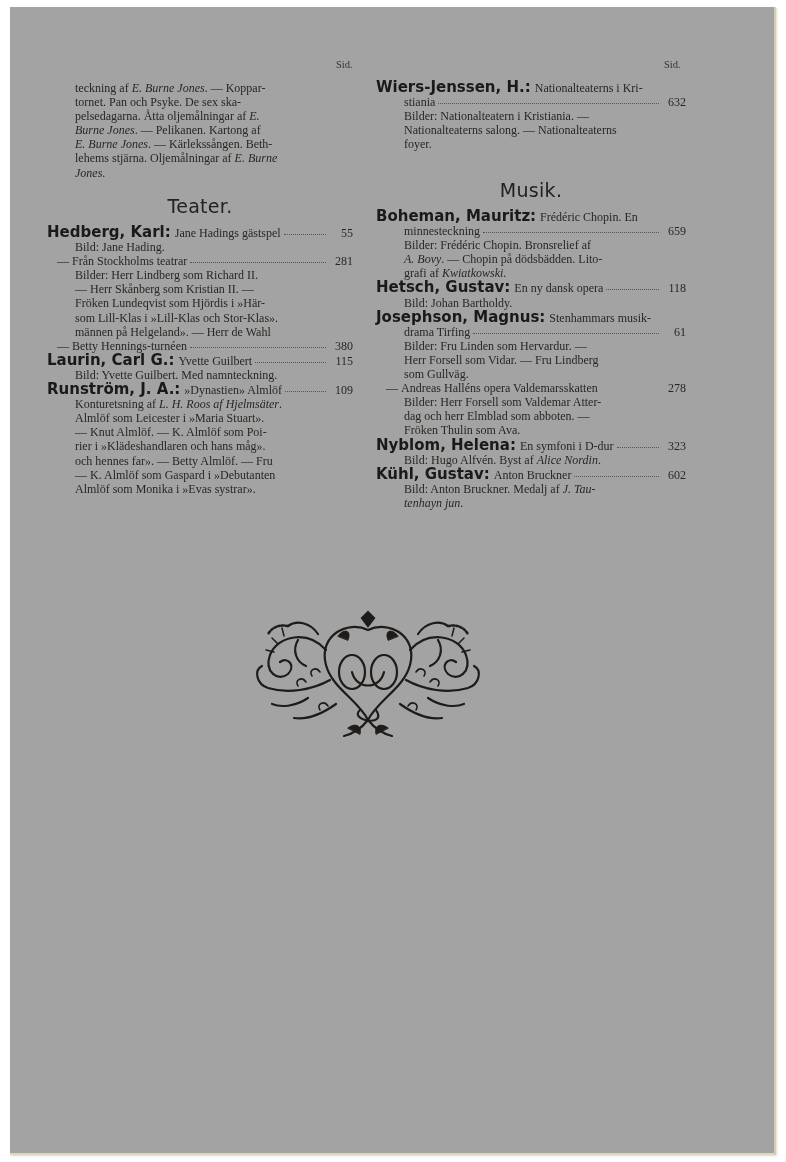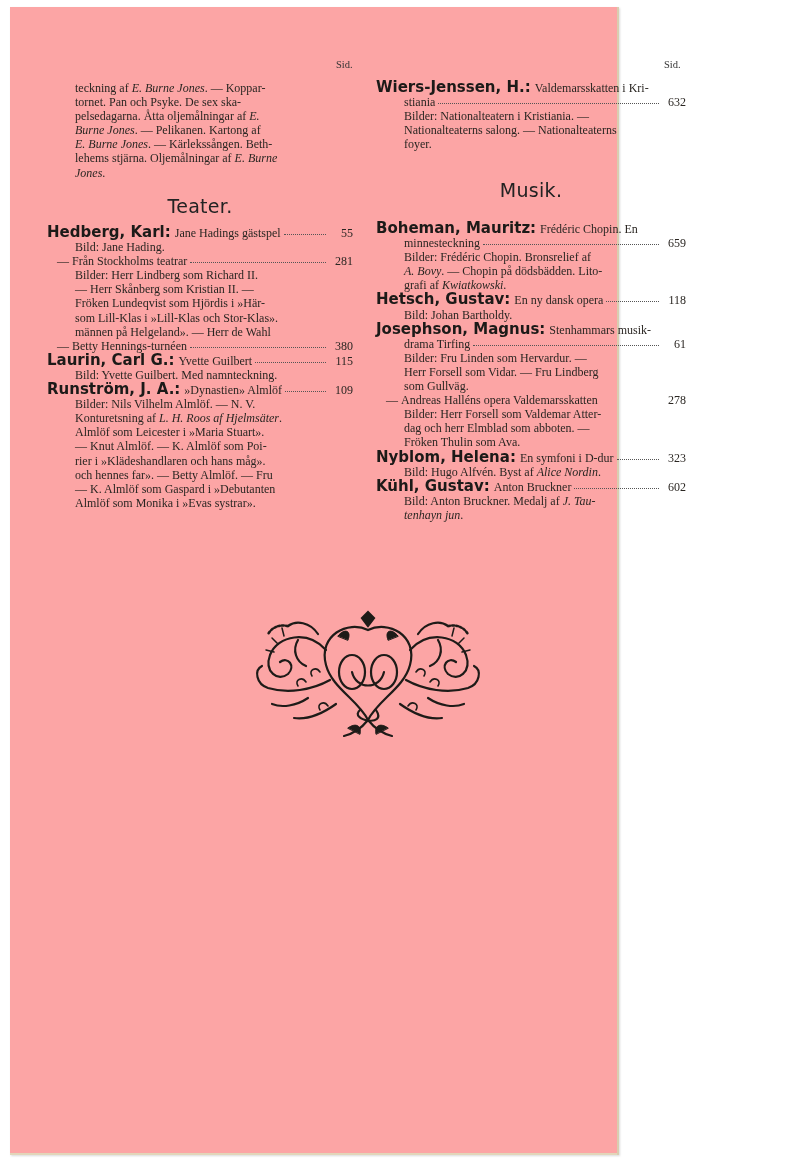--- a/index.html
+++ b/index.html
@@ -3,22 +3,22 @@
 <meta charset="utf-8">
 <style>
   html, body { margin: 0; padding: 0; }
   body {
     width: 786px; height: 1162px; position: relative; overflow: hidden;
     background: #ffffff;
     font-family: "Liberation Serif", "DejaVu Serif", serif;
     color: #2a2622;
   }
   .page {
-    position: absolute; left: 10px; top: 7px; width: 609px; height: 1148px;
-    background: #fca5a5;
+    position: absolute; left: 10px; top: 7px; width: 766px; height: 1148px;
+    background: #a3a3a3;
     box-shadow: inset -2px 0 0 #d9cdb0, inset 0 -2px 0 #e2d6ba, 1px 1px 2px rgba(0,0,0,0.15);
   }
   .col { position: absolute; top: 0; }
   .col-left { left: 37px; width: 306px; }
   .col-right { left: 366px; width: 310px; }
   .sid {
     position: absolute; top: 52px; font-size: 10.5px; color: #333;
   }
   .col-left .sid { left: 289px; }
   .col-right .sid { left: 288px; }
@@ -104,55 +104,54 @@
       </div>
       <div class="sub">Bild: Yvette Guilbert. Med namnteckning.</div>
 
       <div class="entry-line">
         <span class="author">Runström, J. A.:</span>
         <span class="title-text">»Dynastien» Almlöf</span>
         <span class="leader"></span>
         <span class="page-no">109</span>
       </div>
       <div class="sub just">
-        <div>Bilder: Nils Vilhelm Almlöf. — N. V.</div>
         <div>Konturetsning af <i>L. H. Roos af Hjelmsäter</i>.</div>
         <div>Almlöf som Leicester i »Maria Stuart».</div>
         <div>— Knut Almlöf. — K. Almlöf som Poi-</div>
         <div>rier i »Klädeshandlaren och hans måg».</div>
         <div>och hennes far». — Betty Almlöf. — Fru</div>
         <div>— K. Almlöf som Gaspard i »Debutanten</div>
         <div>Almlöf som Monika i »Evas systrar».</div>
       </div>
     </div>
   </div>
 
   <div class="col col-right">
     <div class="sid">Sid.</div>
 
     <div class="block" style="top:73px;">
       <div class="entry-line">
         <span class="author">Wiers-Jenssen, H.:</span>
-        <span class="title-text">Valdemarsskatten i Kri-</span>
+        <span class="title-text">Nationalteaterns i Kri-</span>
       </div>
       <div class="entry-line sub">
         <span class="title-text">stiania</span>
         <span class="leader"></span>
         <span class="page-no">632</span>
       </div>
       <div class="sub just">
         <div>Bilder: Nationalteatern i Kristiania. —</div>
         <div>Nationalteaterns salong. — Nationalteaterns</div>
         <div>foyer.</div>
       </div>
     </div>
 
     <div class="section-title" style="top:172px;">Musik.</div>
 
-    <div class="block" style="top:202px;margin-top:12px;">
+    <div class="block" style="top:202px;">
 
       <div class="entry-line">
         <span class="author">Boheman, Mauritz:</span>
         <span class="title-text">Frédéric Chopin. En</span>
       </div>
       <div class="entry-line sub">
         <span class="title-text">minnesteckning</span>
         <span class="leader"></span>
         <span class="page-no">659</span>
       </div>

